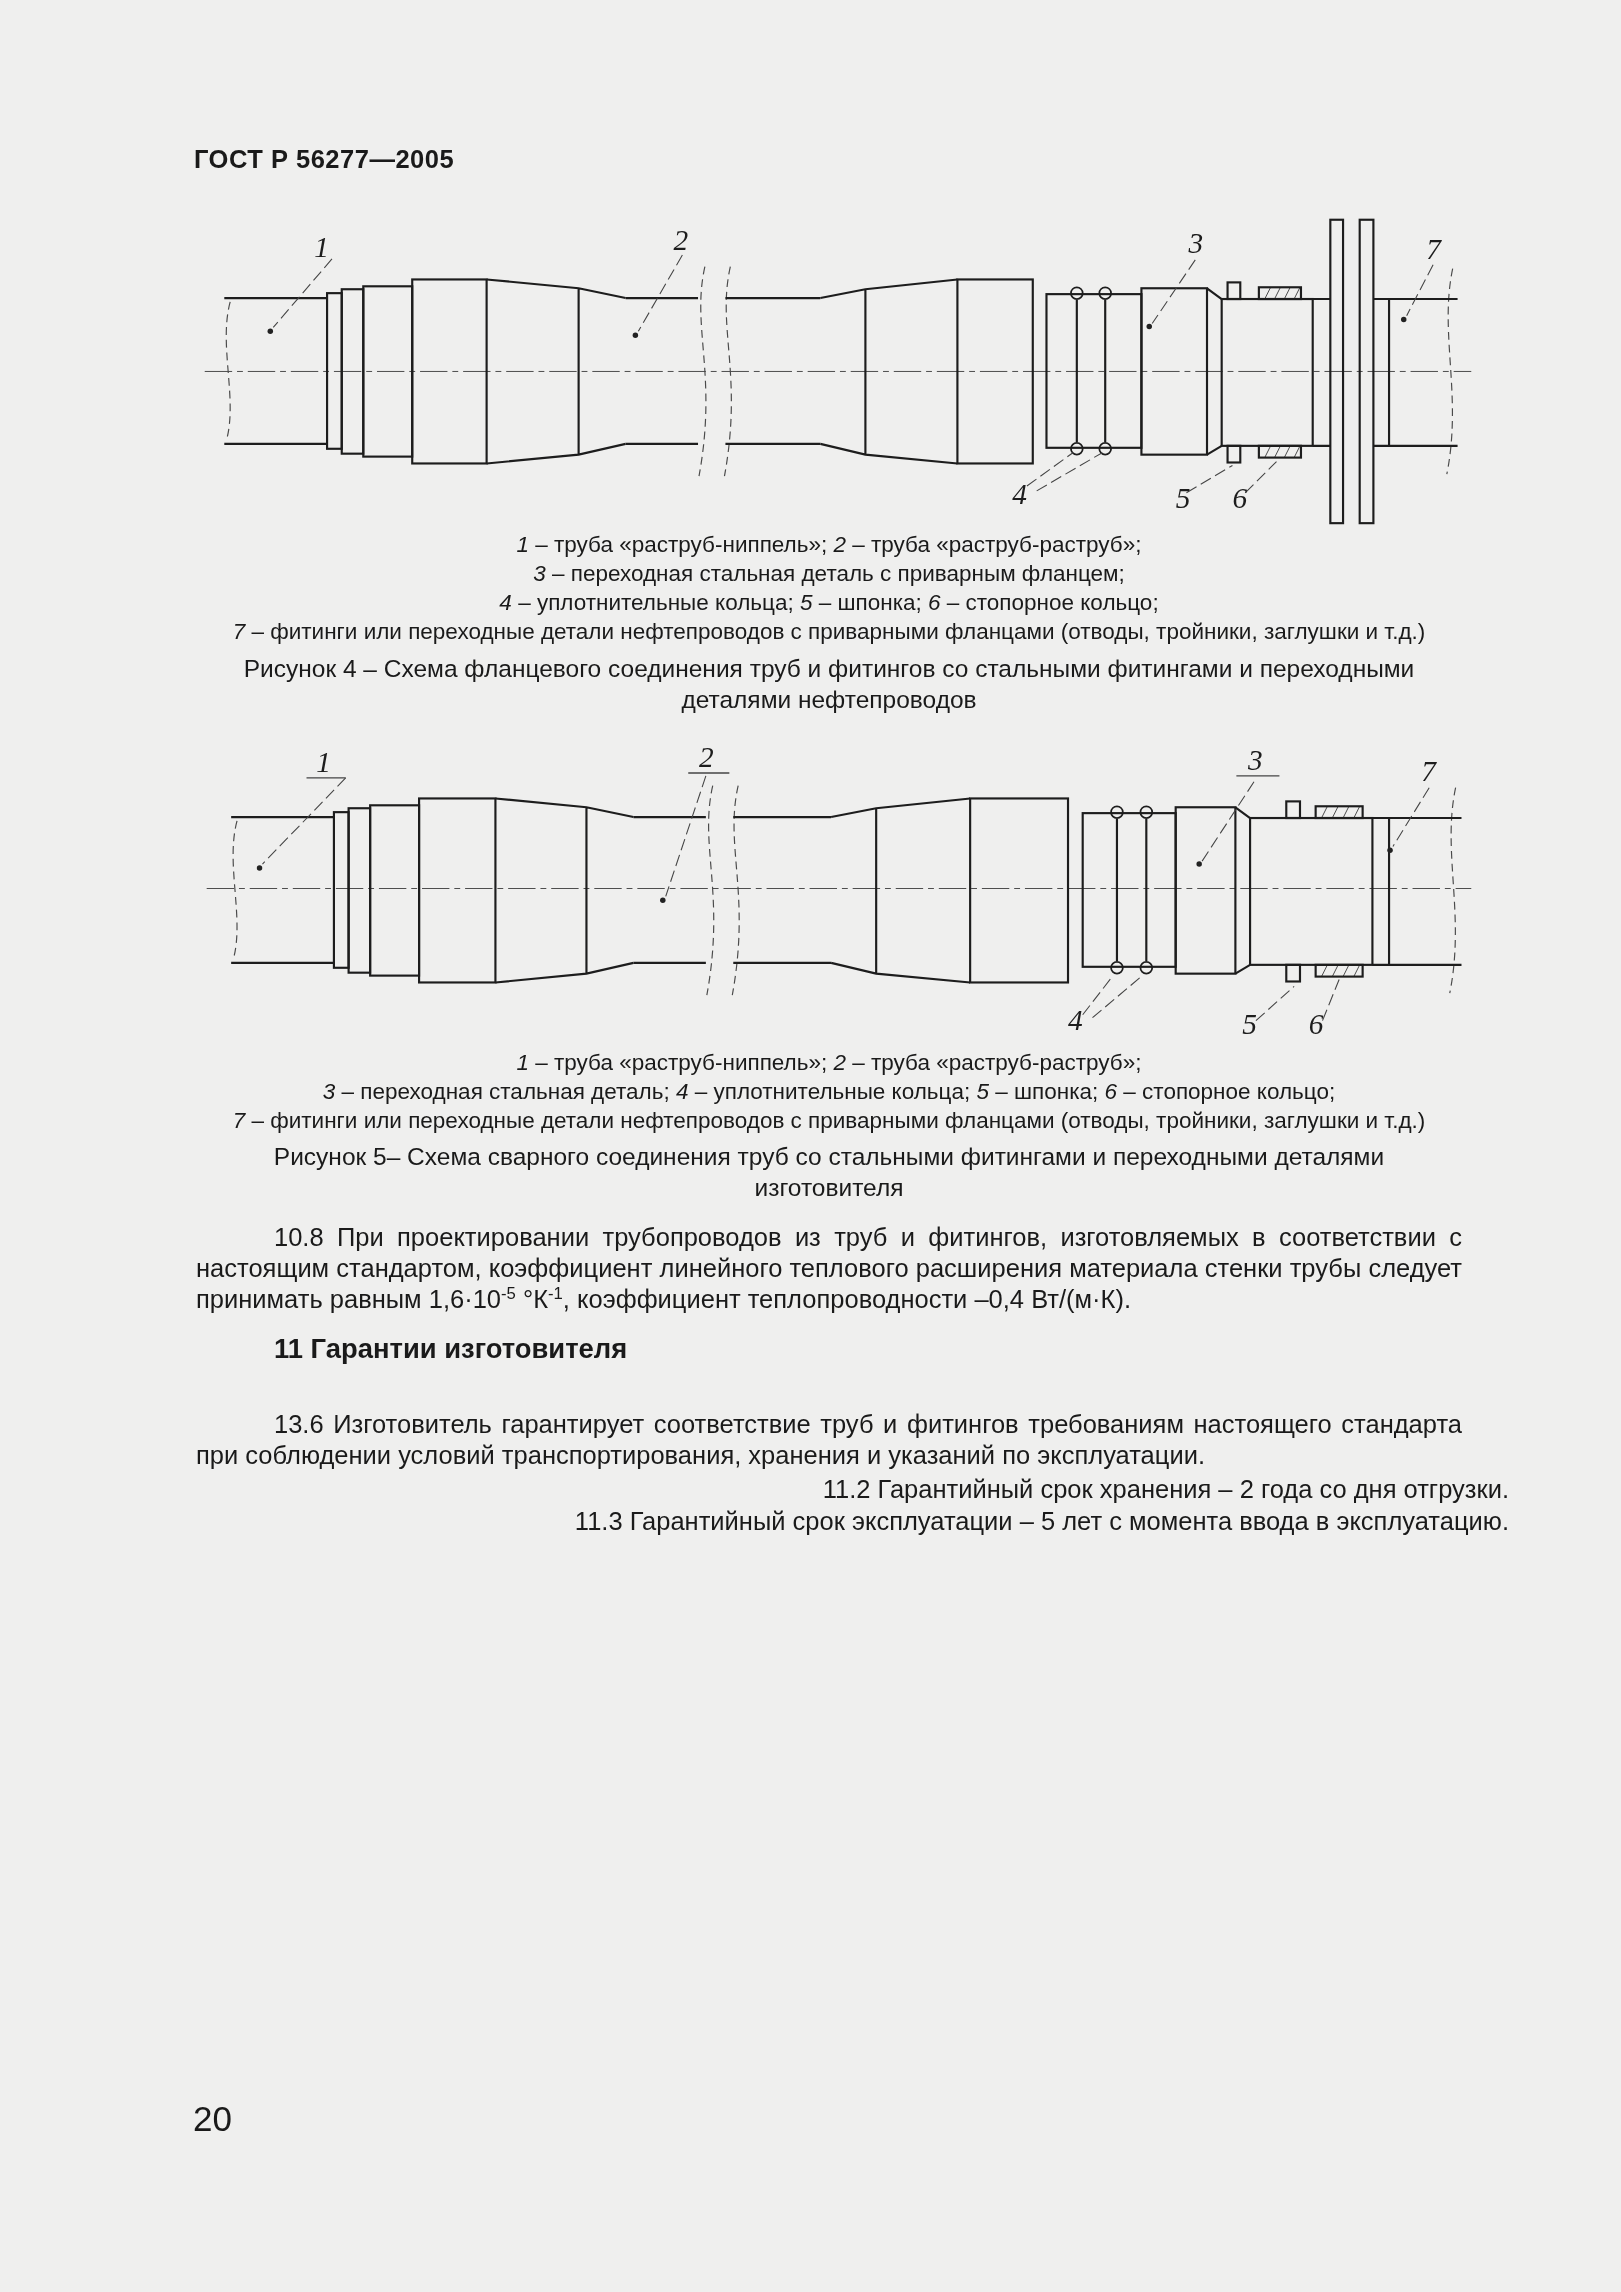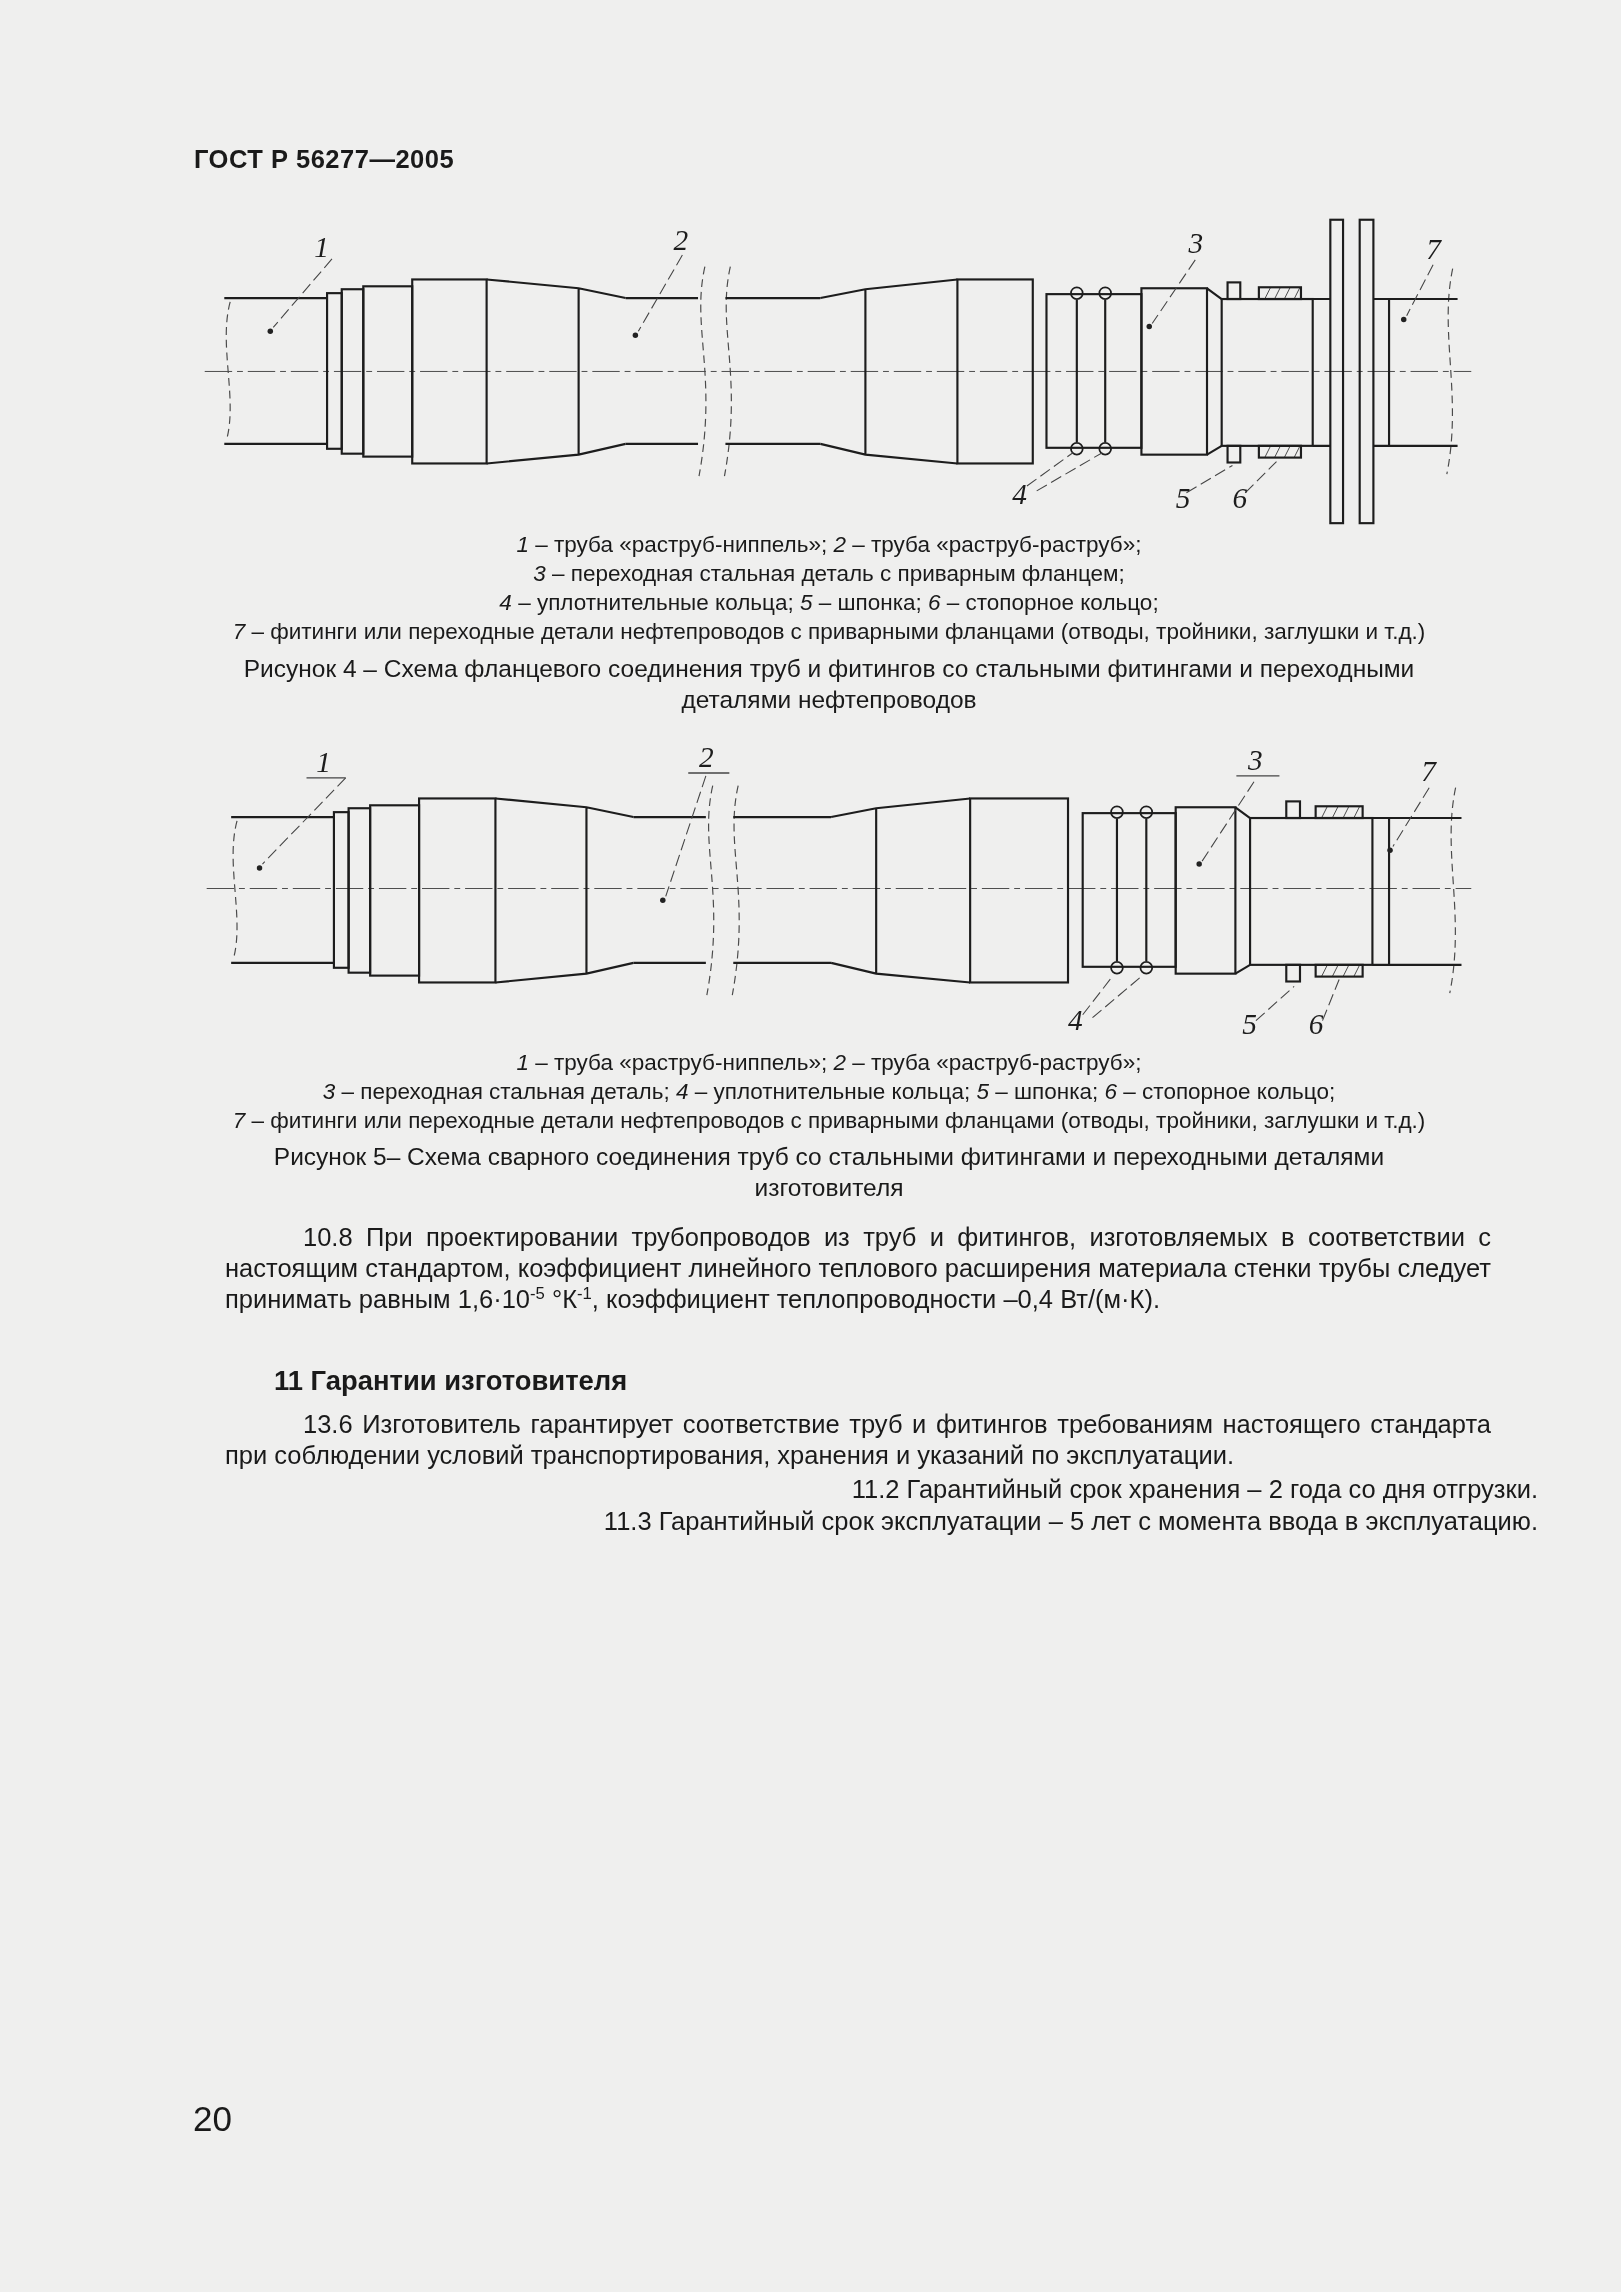--- a/index.html
+++ b/index.html
@@ -12,27 +12,27 @@
   .doc-header{left:194px; top:145px; font-size:25.5px; font-weight:bold; letter-spacing:0.5px;}
   .fig-svg{left:196px; width:1284px; height:323px;}
   .fig4-svg{top:208px;}
   .fig5-svg{top:727px;}
   .caption{left:196px; width:1266px; text-align:center; font-size:22.5px; line-height:29px;}
   .cap4{top:530px;}
   .cap5{top:1048px;}
   .fig-title{left:196px; width:1266px; text-align:center; font-size:24.5px; line-height:31px;}
   .t4{top:653px;}
   .t5{top:1141px;}
-  .para{left:196px; width:1266px; font-size:25.5px; line-height:31px; text-align:justify; text-indent:78px;margin-left:29px;}
+  .para{left:196px; width:1266px; font-size:25.5px; line-height:31px; text-align:justify; text-indent:78px;}
   .p108{top:1222px;}
   .p111{top:1409px;}
   .single{text-align:right; text-indent:0; left:274px; width:1235px;}
   .p112{top:1474px;}
   .p113{top:1506px;}
-  .sec-title{left:274px; top:1333px; font-size:27.4px; font-weight:bold;margin-top:32px;}
+  .sec-title{left:274px; top:1333px; font-size:27.4px; font-weight:bold;}
   .page-number{left:193px; top:2099px; font-size:35px;}
   sup{font-size:16.7px; line-height:0;}
   .caption i{font-style:italic;}
   
   .thick{stroke:var(--line); stroke-width:2.2; fill:none;}
   .thick circle{stroke-width:1.8;}
   .thin{stroke:var(--thin); stroke-width:1; fill:none;}
   .cl{stroke-dasharray:28 5 6 5;}
   .brk{stroke-dasharray:8 5; stroke-width:1.2;}
   .leader path{stroke:#454545; stroke-width:1.1; fill:none; stroke-dasharray:12 5;}

